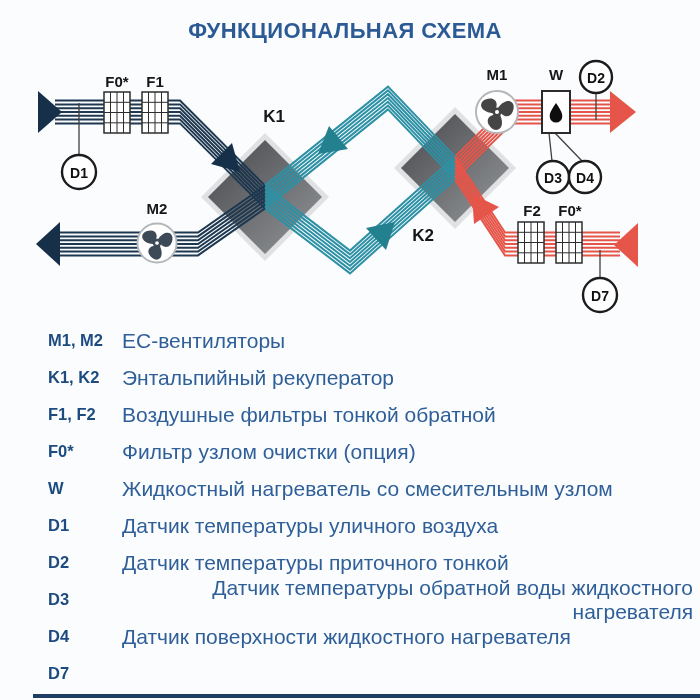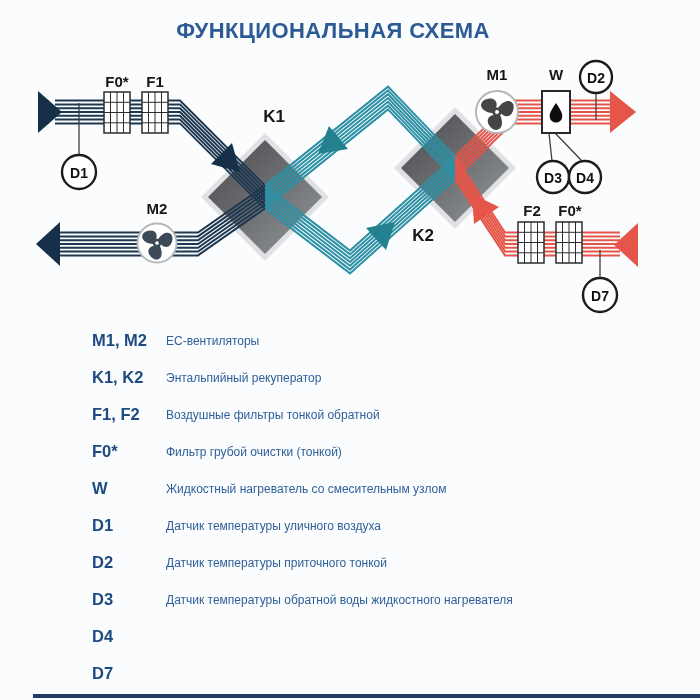--- a/index.html
+++ b/index.html
@@ -1,30 +1,30 @@
 <!DOCTYPE html>
 <html><head>
 <meta charset="utf-8">
 <style>
   html,body{margin:0;padding:0;background:#fff;}
   .stage{position:relative;width:700px;height:700px;background:#fbfcfd;overflow:hidden;
          font-family:"Liberation Sans","DejaVu Sans",sans-serif;}
-  .title{position:absolute;top:18px;left:0;width:666px;text-align:center;
+  .title{position:absolute;top:18px;left:12px;width:666px;text-align:center;
          font-size:22px;font-weight:bold;letter-spacing:.4px;color:#2b5a95;}
   .diagram{position:absolute;top:0;left:0;}
   .band path{fill:none;stroke-width:2;}
   .lbl{font:bold 15px "Liberation Sans","DejaVu Sans",sans-serif;fill:#161616;text-anchor:middle;}
   .lbl-lg{font-size:17px;}
   .sensor circle{fill:#fff;stroke:#1c1c1c;stroke-width:2.4;}
   .sensor text{font:bold 14px "Liberation Sans","DejaVu Sans",sans-serif;fill:#101010;text-anchor:middle;}
   .conn{stroke:#3f3f3f;stroke-width:1.3;}
   .legend{position:absolute;left:48px;top:322px;width:645px;}
-  .legend-row{display:flex;align-items:center;height:37px;margin-left:44px;}
+  .legend-row{display:flex;align-items:center;height:37px;}
   .legend-key{width:74px;flex:0 0 74px;font-weight:bold;font-size:16.5px;color:#1d4b80;}
-  .legend-desc{font-size:12px;color:#2f5f99;}
+  .legend-desc{font-size:21px;color:#2f5f99;text-align:right;}
   .divider{position:absolute;left:33px;right:0;top:694px;height:4px;background:#1e3f63;}
 </style>
 </head>
 <body>
 
 <div class="stage">
 
   <div class="title">ФУНКЦИОНАЛЬНАЯ СХЕМА</div>
 
   <svg class="diagram" width="700" height="330" viewBox="0 0 700 330">
@@ -178,40 +178,41 @@
     <div class="legend-row">
       <span class="legend-key">K1, K2</span>
       <span class="legend-desc">Энтальпийный рекуператор</span>
     </div>
     <div class="legend-row">
       <span class="legend-key">F1, F2</span>
       <span class="legend-desc">Воздушные фильтры тонкой обратной</span>
     </div>
     <div class="legend-row">
       <span class="legend-key">F0*</span>
-      <span class="legend-desc">Фильтр грубой очистки (тонкой)</span>
+      <span class="legend-desc">Фильтр узлом очистки (опция)</span>
     </div>
     <div class="legend-row">
       <span class="legend-key">W</span>
       <span class="legend-desc">Жидкостный нагреватель со смесительным узлом</span>
     </div>
     <div class="legend-row">
       <span class="legend-key">D1</span>
       <span class="legend-desc">Датчик температуры уличного воздуха</span>
     </div>
     <div class="legend-row">
       <span class="legend-key">D2</span>
       <span class="legend-desc">Датчик температуры приточного тонкой</span>
     </div>
     <div class="legend-row">
       <span class="legend-key">D3</span>
       <span class="legend-desc">Датчик температуры обратной воды жидкостного нагревателя</span>
     </div>
     <div class="legend-row">
       <span class="legend-key">D4</span>
+      <span class="legend-desc">Датчик поверхности жидкостного нагревателя</span>
     </div>
     <div class="legend-row">
       <span class="legend-key">D7</span>
     </div>
   </div>
 
   <div class="divider"></div>
 </div>
 
 </body></html>

